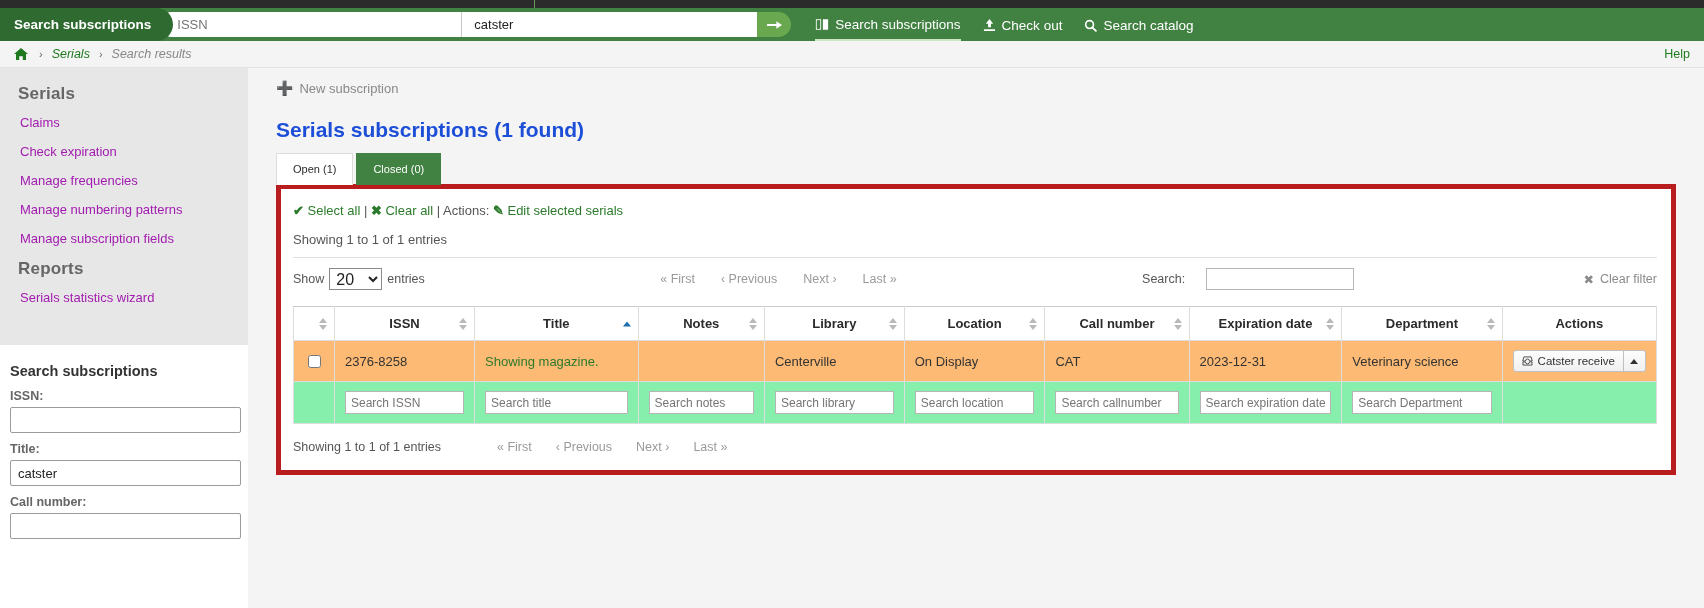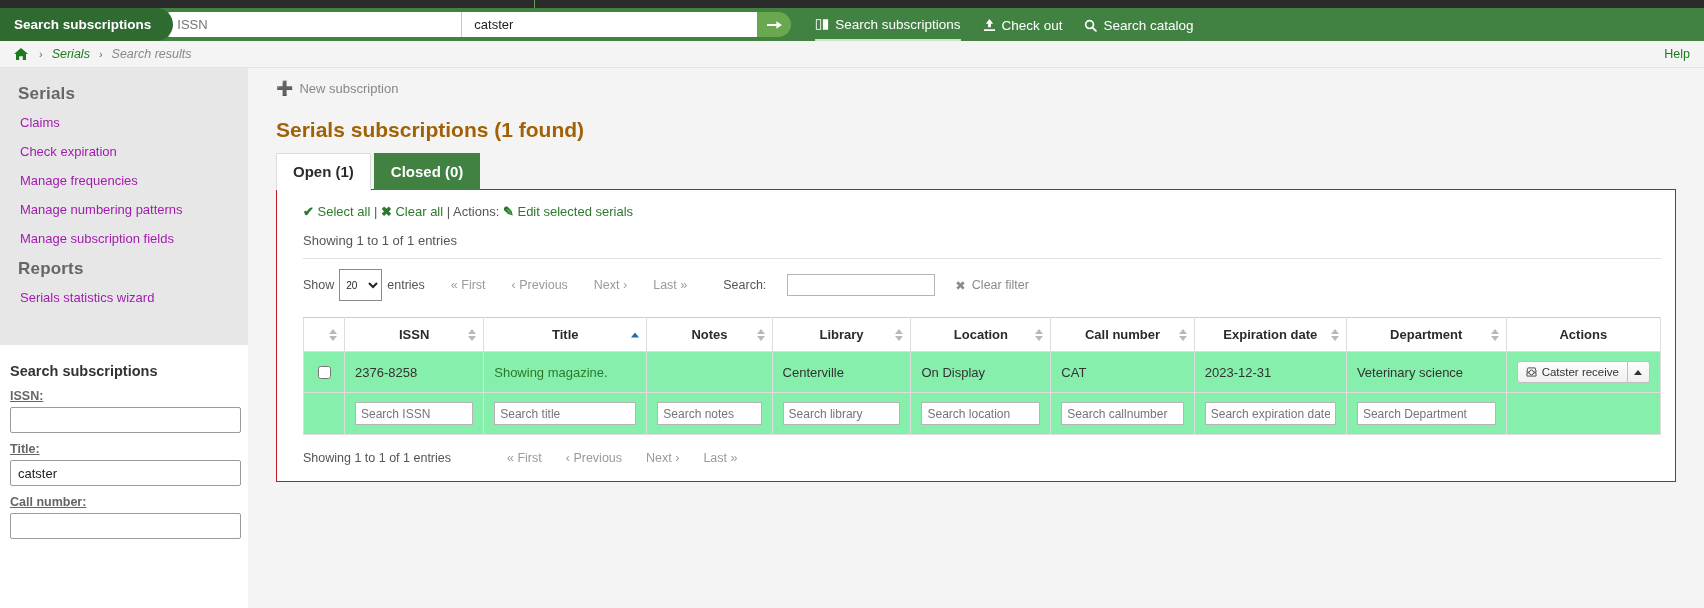--- a/index.html
+++ b/index.html
@@ -68,61 +68,61 @@
   .sb-heading {
     font-size:17px; font-weight:bold; color:#666; padding:6px 18px 4px 18px;
     letter-spacing:0.2px;
   }
   .sb-item {
     display:block; padding:7px 18px 7px 20px; color:#a21caf; font-size:13px;
     text-decoration:none;
   }
   .sb-form { background:#fff; padding:12px 10px 0 10px; }
   .sb-form h3 { margin:6px 0 10px 0; font-size:14.5px; color:#333; font-weight:bold; }
-  .sb-form label { display:block; font-size:12.5px; color:#666; font-weight:bold; margin:9px 0 4px 0;text-decoration:underline; }
+  .sb-form label { display:block; font-size:12.5px; color:#666; font-weight:bold; margin:9px 0 4px 0; }
   .sb-form input[type=text] {
     width:231px; height:26px; border:1px solid #9b9b9b; border-radius:2px;
     font-size:13px; padding:0 7px; font-family:"Liberation Sans", sans-serif; color:#222;
     outline:none; background:#fff;
   }
 
   
   .main { flex:1; background:#f4f4f4; padding:0 14px; position:relative; }
   .toolbar-new { padding:12px 0 0 14px; }
   .new-sub {
     color:#888; font-size:13px; text-decoration:none; display:inline-flex;
     align-items:center; gap:6px;
   }
   .new-sub .plus { color:#555; font-weight:bold; font-size:14px; }
-  .page-title { font-size:21px; font-weight:bold; color:#a16207; margin:22px 0 10px 14px; }
+  .page-title { font-size:21px; font-weight:bold; color:#1d4ed8; margin:22px 0 10px 14px; }
 
   
   .tabs { display:flex; margin-left:14px; align-items:flex-end; }
   .tab {
-    font-size:15px; font-weight:bold; padding:9px 16px; text-decoration:none;
+    font-size:11px; font-weight:normal; padding:9px 16px; text-decoration:none;
     border:1px solid transparent; position:relative; top:1px;
   }
   .tab.active { background:#fff; color:#2b2b2b; border-color:#ddd; border-bottom-color:#fff; }
   .tab.inactive { background:#418142; color:#fff; margin-left:3px; }
 
   
   .card {
-    background:#fff; border:1px solid #b91c1c; margin:0 0 0 14px; margin-right:14px;
-    padding:12px 14px 16px 26px;
+    background:#fff; border:5px solid #b91c1c; margin:0 0 0 14px; margin-right:14px;
+    padding:12px 14px 16px 12px;
   }
   .actions-line { font-size:13px; color:#555; margin:2px 0 14px 0; }
   .actions-line a { color:#2b7a2b; text-decoration:none; }
   .actions-line .ico { color:#2b7a2b; font-weight:bold; }
   .showing { font-size:13px; color:#555; margin-bottom:10px; }
   .hr { height:1px; background:#e0e0e0; margin:0 0 10px 0; }
 
-  .dt-controls { display:flex; align-items:center; font-size:12.5px; color:#555; gap:0; margin-bottom:16px; }
+  .dt-controls { display:flex; align-items:center; font-size:12.5px; color:#555; gap:0; margin-bottom:16px;justify-content:space-between; }
   .dt-controls .lengthbox { display:flex; align-items:center; gap:5px; margin-right:26px; }
   .dt-controls select {
-    height:32px; font-size:10px; font-family:"Liberation Sans", sans-serif;
+    height:22px; font-size:16px; font-family:"Liberation Sans", sans-serif;
     border:1px solid #8a8a8a; background:#fff; color:#222; padding:0 2px;
   }
   .pager { display:flex; gap:26px; color:#9a9a9a; font-size:12.5px; }
   .pager span { white-space:nowrap; }
   .dt-search { display:flex; align-items:center; gap:21px; margin-left:36px; }
   .dt-search input {
     width:148px; height:22px; border:1px solid #b5b5b5; font-size:12.5px;
     font-family:"Liberation Sans", sans-serif; padding:0 5px; outline:none;
   }
   .clear-filter { margin-left:20px; color:#8a8a8a; font-size:12.5px; display:flex; align-items:center; gap:6px; text-decoration:none; }
@@ -140,21 +140,21 @@
   }
   th .sort i { width:0; height:0; display:block; border-left:4px solid transparent; border-right:4px solid transparent; }
   th .sort i.up { border-bottom:5px solid #b9b9b9; }
   th .sort i.dn { border-top:5px solid #b9b9b9; }
   th.sorted .sort i.up { border-bottom-color:#1c6fb0; }
   th.cb-col { width:28px; }
   table.dt tbody td {
     border:1px solid #ddd; padding:9px 10px; color:#333; background:#86efac;
     vertical-align:middle; white-space:nowrap;
   }
-  tbody tr.data-row td { background:#86efac; }
+  tbody tr.data-row td { background:#fdba74; }
   td.center { text-align:center; }
   a.title-link { color:#2b7a2b; text-decoration:none; }
   tr.filters td { background:#fff; padding:6px 7px; }
   tr.filters input {
     width:100%; height:23px; border:1px solid #b5b5b5; font-size:12px;
     font-family:"Liberation Sans", sans-serif; padding:0 5px; outline:none; color:#222;
   }
   .btn-group { display:inline-flex; }
   .btn-split {
     display:inline-flex; align-items:center; gap:5px; font-size:11.5px; color:#333;

